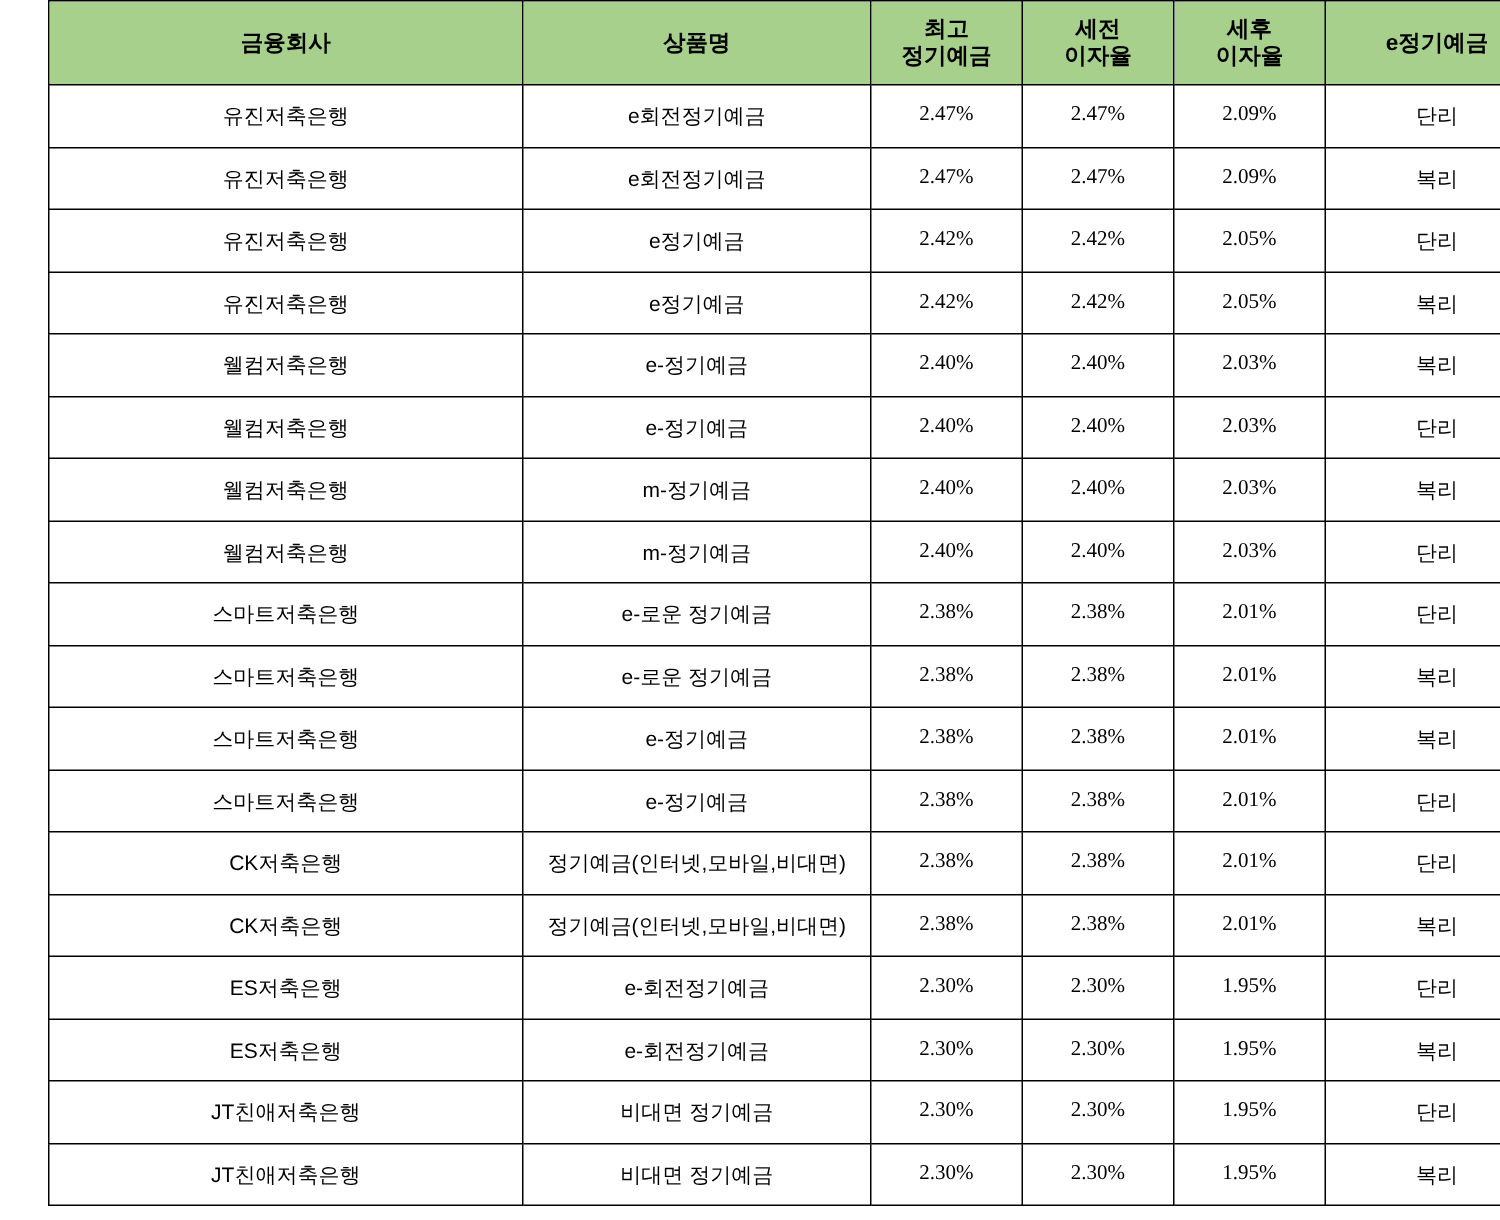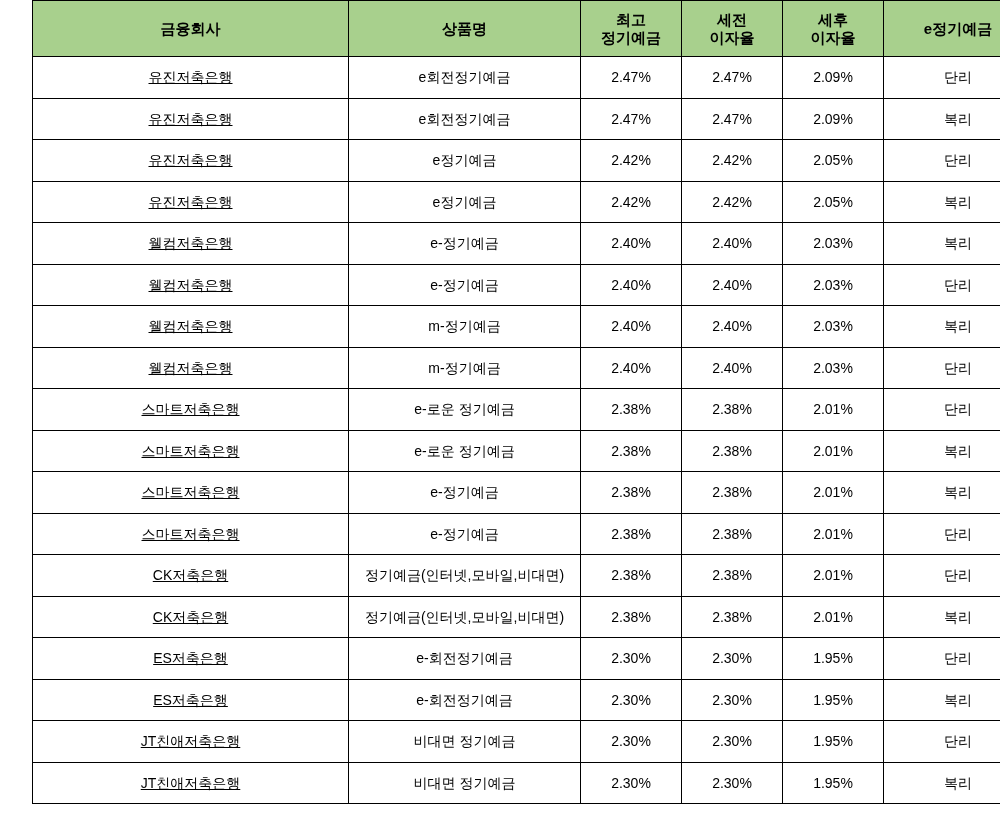--- a/index.html
+++ b/index.html
@@ -38,23 +38,23 @@
   }
   table.rate-table thead th {
     background: #a8d08d;
     font-weight: bold;
     height: 55px;
     font-size: 15px;
   }
   table.rate-table thead th .hdr-line {
     display: block;
   }
-  td.col-company { font-size: 14px; text-decoration: underline; }
+  td.col-company { font-size: 14px; }
   td.col-product { font-size: 13.5px; }
-  td.col-num { font-size: 14px; }
+  td.col-num { font-size: 14px; font-family: Liberation Serif, serif; }
   td.col-method { font-size: 14px; }
   
   col.c0 { width: 316px; }
   col.c1 { width: 232px; }
   col.c2 { width: 101px; }
   col.c3 { width: 101px; }
   col.c4 { width: 101px; }
   col.c5 { width: 149px; }
 </style>
 </head>

